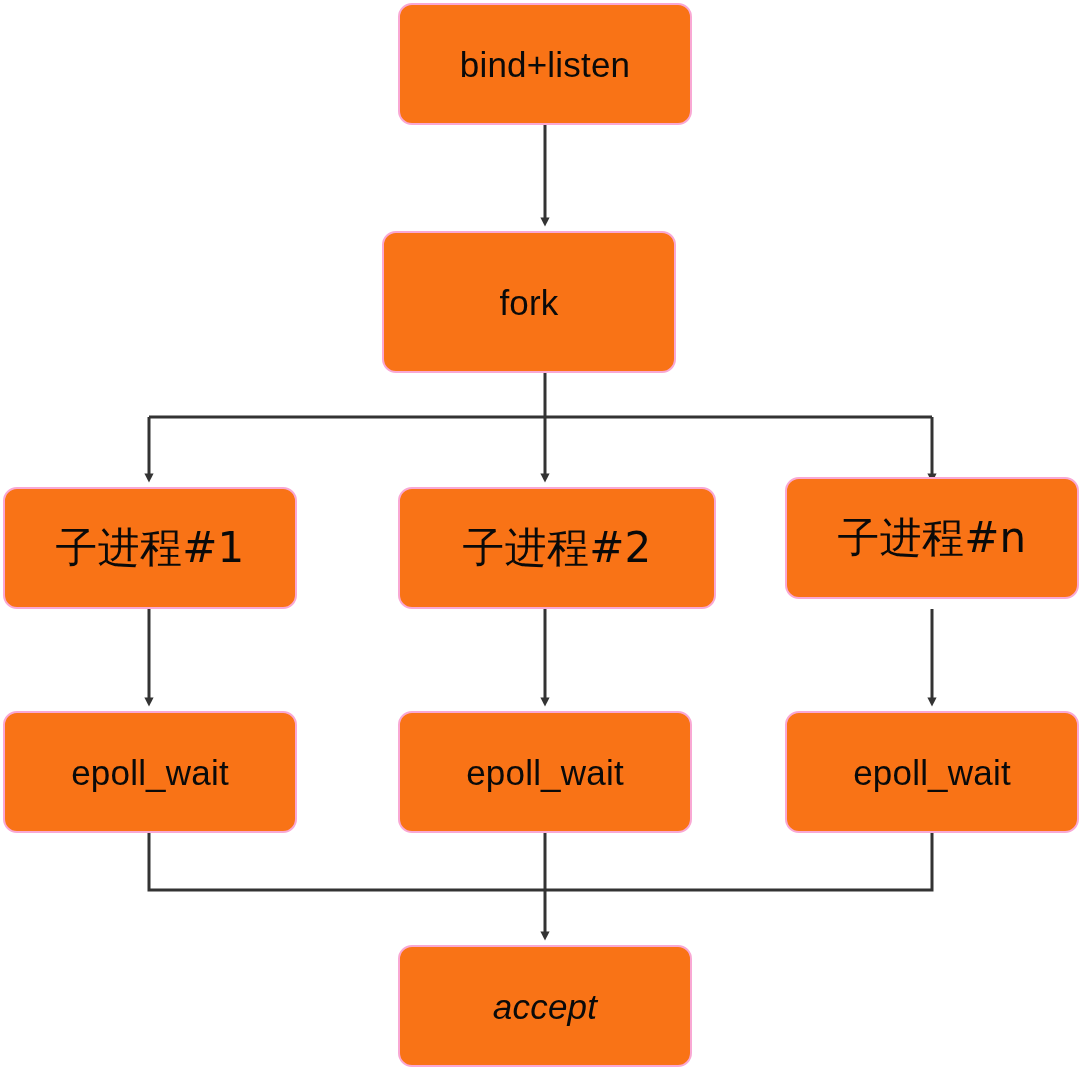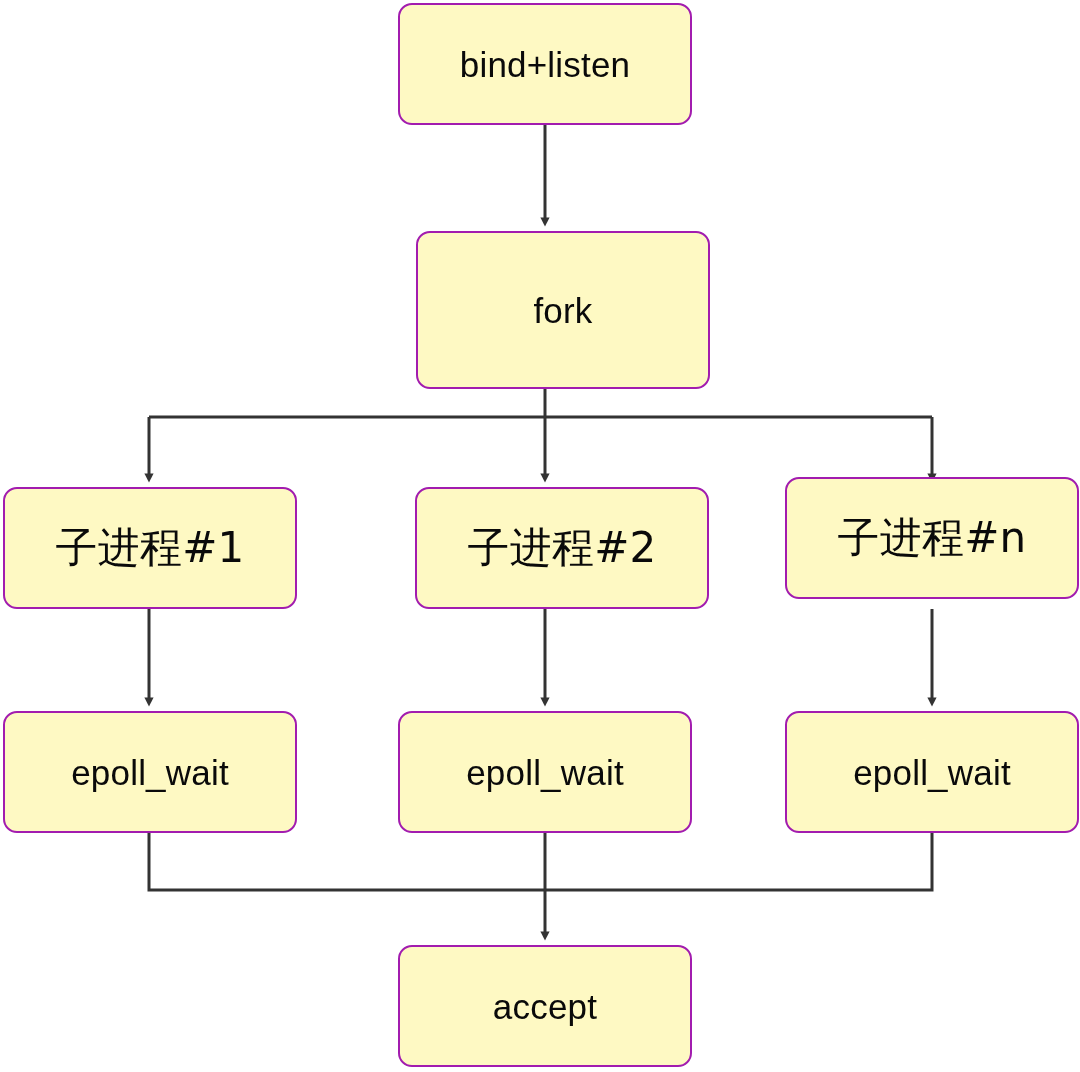--- a/index.html
+++ b/index.html
@@ -21,50 +21,50 @@
     position: absolute;
     left: 0;
     top: 0;
     width: 1080px;
     height: 1072px;
     pointer-events: none;
   }
   .node {
     position: absolute;
     box-sizing: border-box;
-    background: #fef9c3;
-    border: 2px solid #a21caf;
+    background: #f97316;
+    border: 2px solid #f9a8d4;
     border-radius: 14px;
     display: flex;
     align-items: center;
     justify-content: center;
     z-index: 2;
   }
   .node-label {
     font-size: 35px;
     line-height: 1;
     color: #0a0a0a;
     letter-spacing: 0.2px;
     white-space: nowrap;
   }
   .node-label.cjk {
     font-family: "DejaVu Sans", "Liberation Sans", sans-serif;
     font-size: 42px;
   }
 
   
   .n-bind    { left: 398px;  top: 3px;   width: 294px; height: 122px; }
-  .n-fork    { left: 416px;  top: 231px; width: 294px; height: 158px; }
+  .n-fork    { left: 382px;  top: 231px; width: 294px; height: 142px; }
   .n-child1  { left: 3px;    top: 487px; width: 294px; height: 122px; }
-  .n-child2  { left: 398px;  top: 487px; width: 294px; height: 122px; margin-left: 17px; }
+  .n-child2  { left: 398px;  top: 487px; width: 318px; height: 122px; }
   .n-childn  { left: 785px;  top: 477px; width: 294px; height: 122px; }
   .n-epoll1  { left: 3px;    top: 711px; width: 294px; height: 122px; }
   .n-epoll2  { left: 398px;  top: 711px; width: 294px; height: 122px; }
   .n-epoll3  { left: 785px;  top: 711px; width: 294px; height: 122px; }
-  .n-accept  { left: 398px;  top: 945px; width: 294px; height: 122px; }
+  .n-accept  { left: 398px;  top: 945px; width: 294px; height: 122px; font-style: italic; }
 </style>
 </head>
 <body>
 
 <div id="diagram-canvas">
 
   <svg id="edge-layer" viewBox="0 0 1080 1072" width="1080" height="1072">
     <defs>
       <marker id="arrowhead" markerWidth="10" markerHeight="10" refX="5.2" refY="5" orient="auto" markerUnits="userSpaceOnUse">
         <path d="M 0.6 0.4 L 9.8 5 L 0.6 9.6 z" fill="#333333"></path>

